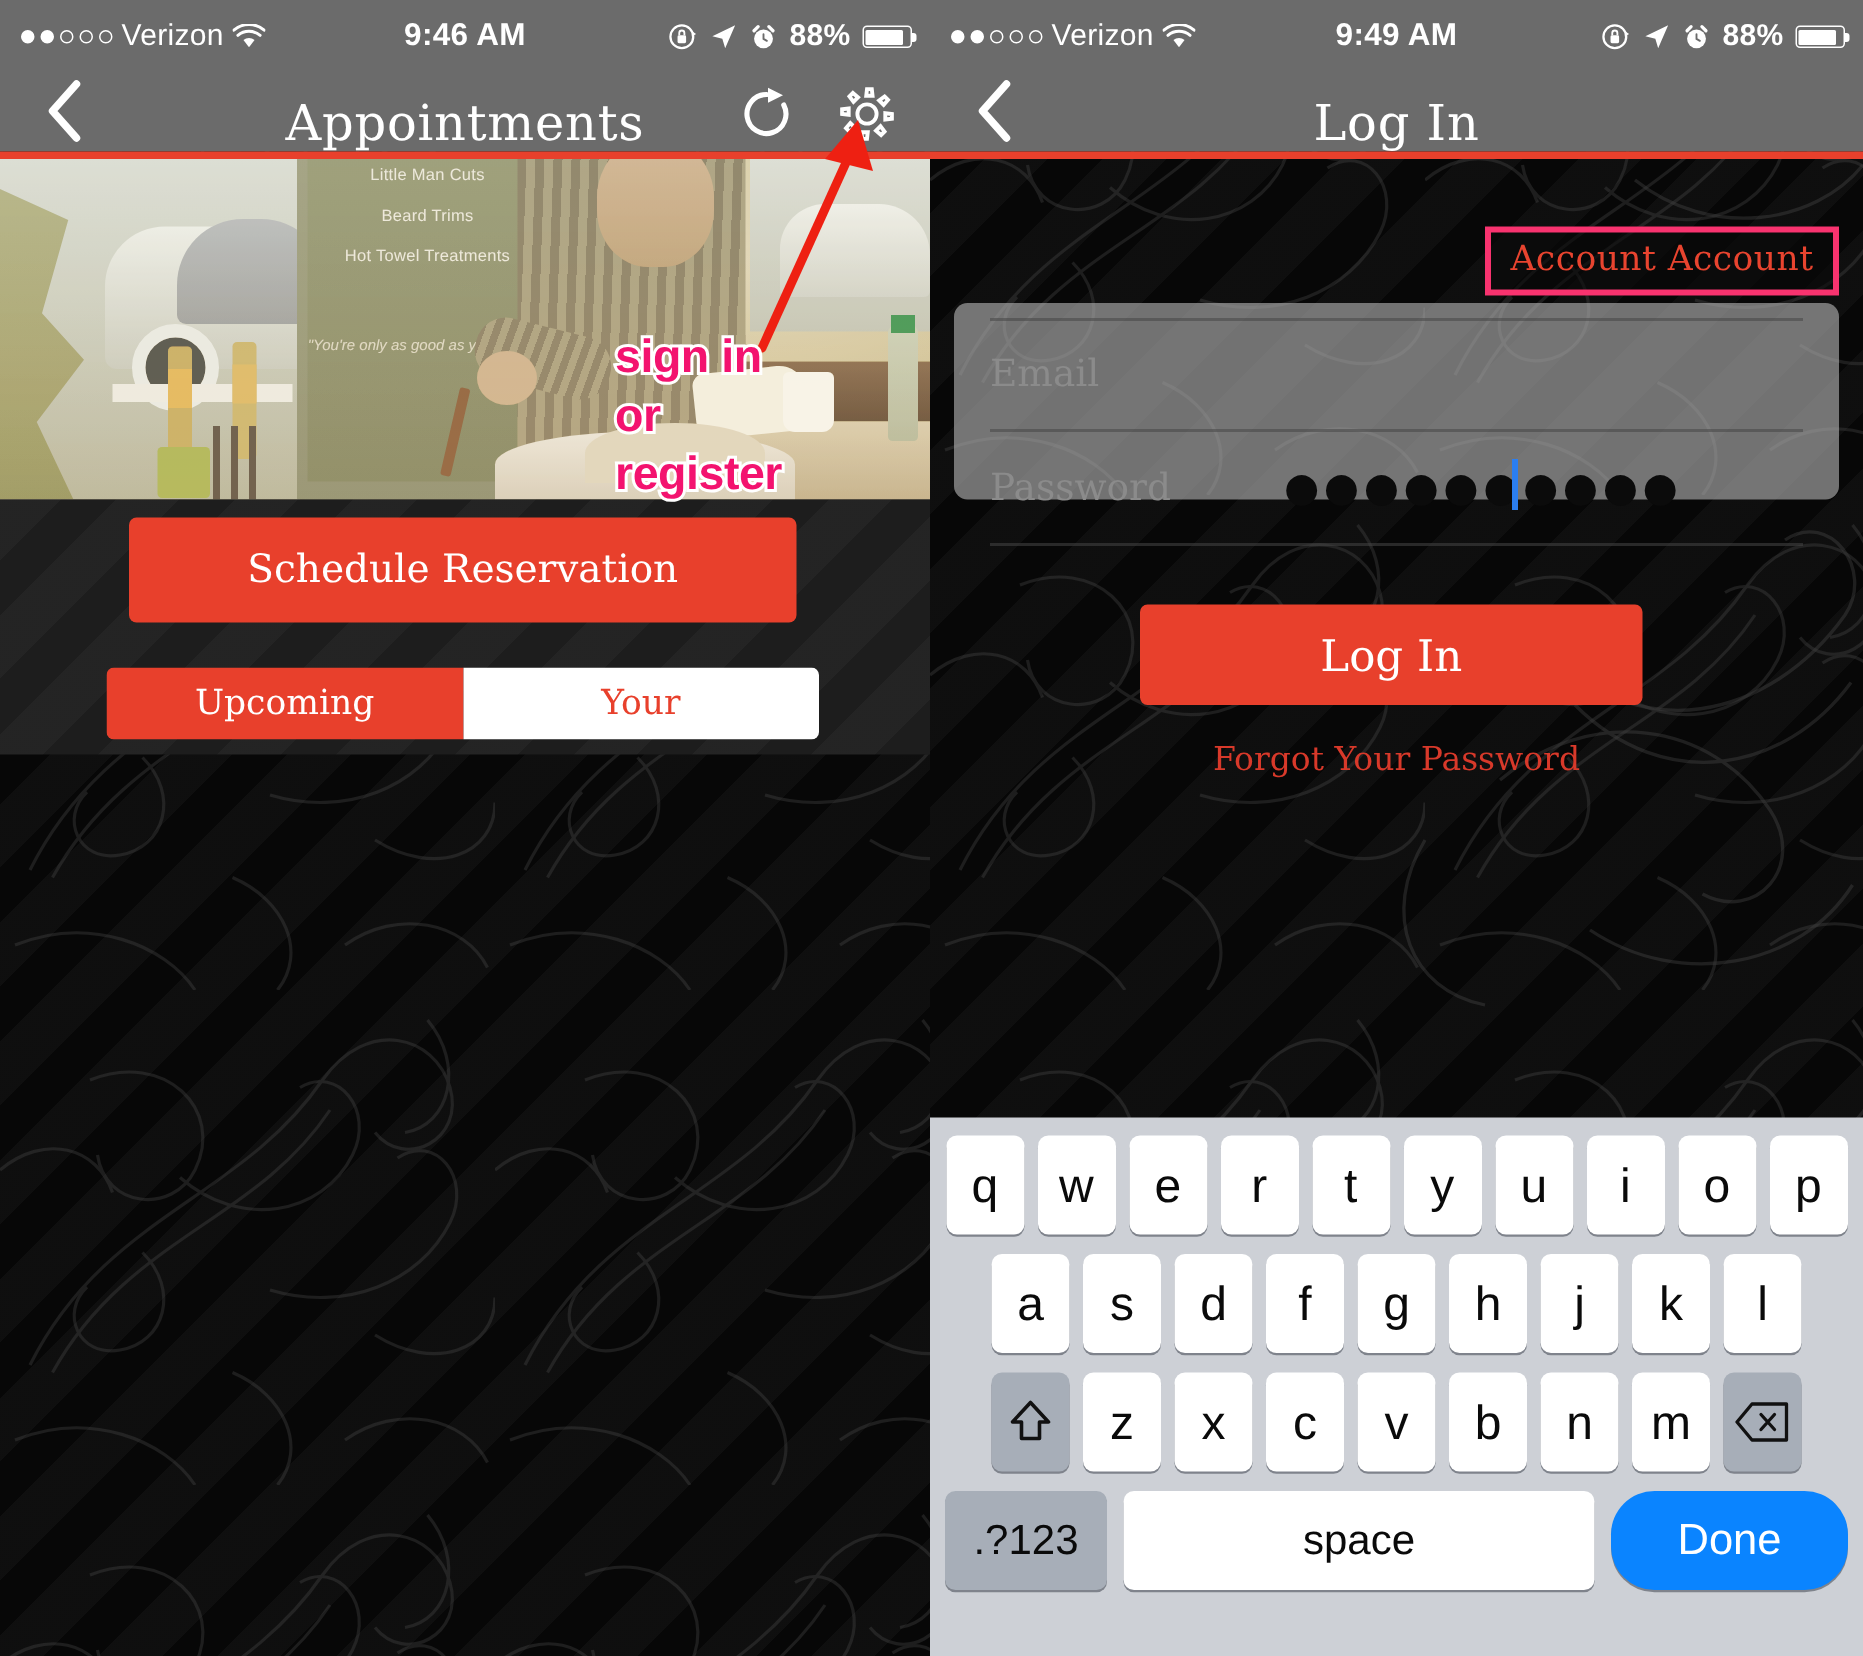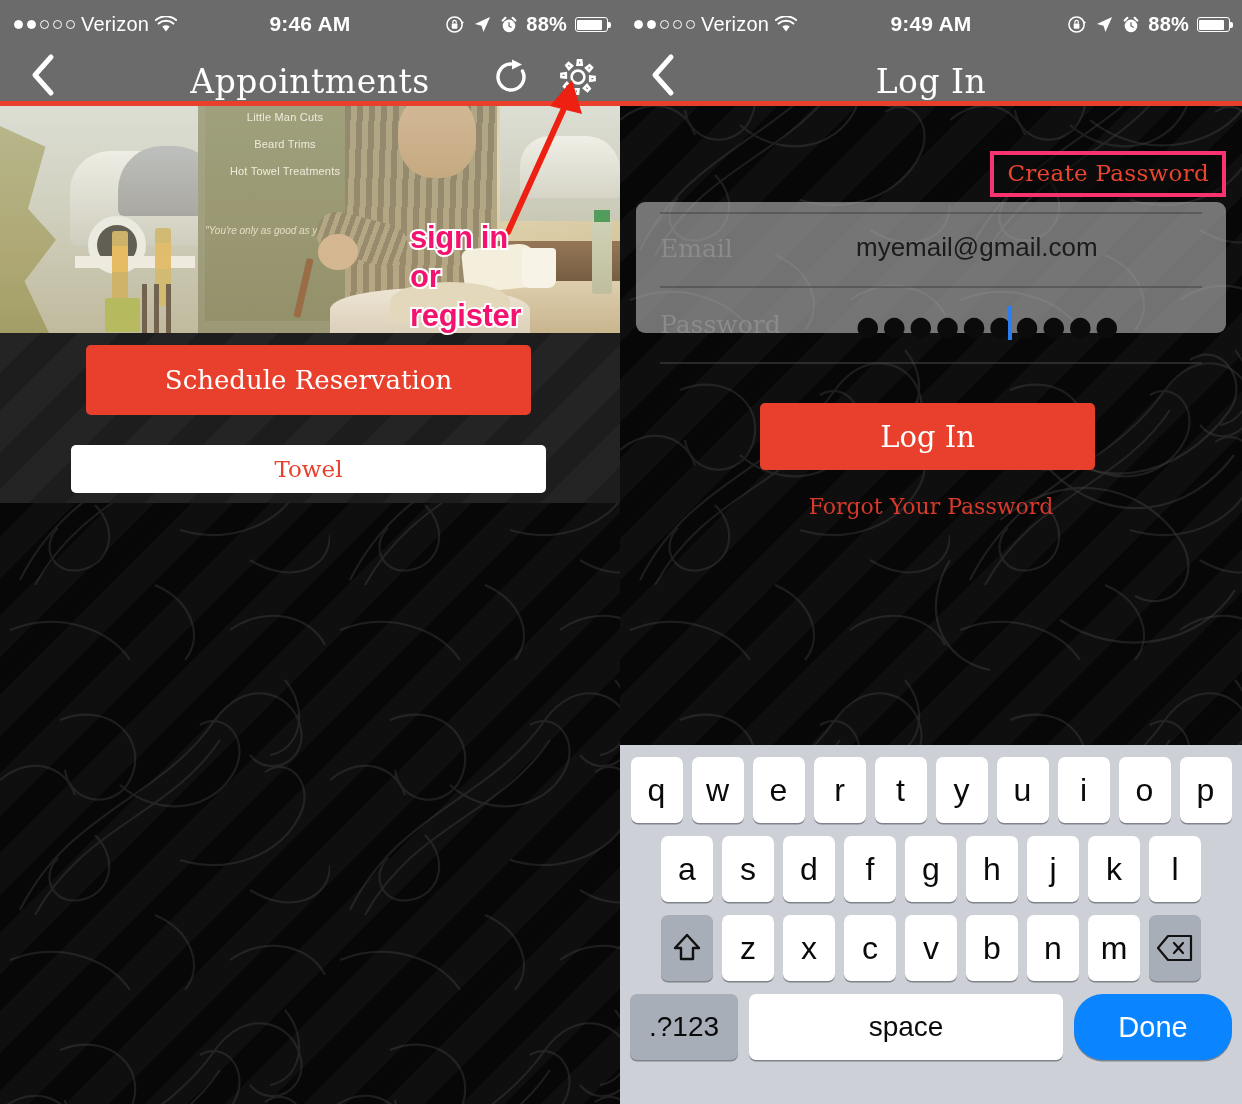--- a/index.html
+++ b/index.html
@@ -412,21 +412,22 @@
     <span>register</span>
   </div>
 
   <div class="left-body">
     <div class="dark-bg">
         <div class="stripes"></div>
       </div>
     <div class="left-body-tint"></div>
     <button class="btn-schedule">Schedule Reservation</button>
     <div class="seg-wrap">
-      <div class="seg inactive">Towel</div>
+      <div class="seg active">Upcoming</div>
+      <div class="seg inactive">Your</div>
     </div>
   </div>
 
   <div class="left-lower"></div>
 </div>
 
 <div class="screen" id="right-screen">
 
   <div class="dark-bg">
     <div class="stripes"></div>
@@ -489,28 +490,27 @@
         <path d="M21 4 L5 22 L21 40" stroke="#fff" stroke-width="5" fill="none" stroke-linecap="round" stroke-linejoin="round"></path>
       </svg>
     </div>
     <div class="nav-title">Log In</div>
   </div>
   <div class="red-rule"></div>
 
   <div class="right-body">
 
     <div class="create-account-hl">
-      <div class="ca-label">Create Password</div>
+      <div class="ca-label">Account Account</div>
     </div>
 
     <div class="form-card">
       <div class="field-row email">
         <div class="field-rule"></div>
         <div class="field-label">Email</div>
-        <div class="field-value">myemail@gmail.com</div>
         <div class="field-rule bottom"></div>
       </div>
       <div class="field-row password">
         <div class="field-label">Password</div>
         <div class="pw-dots">●●●●●●●●●●</div>
         <div class="caret"></div>
         <div class="field-rule bottom"></div>
       </div>
     </div>
 

